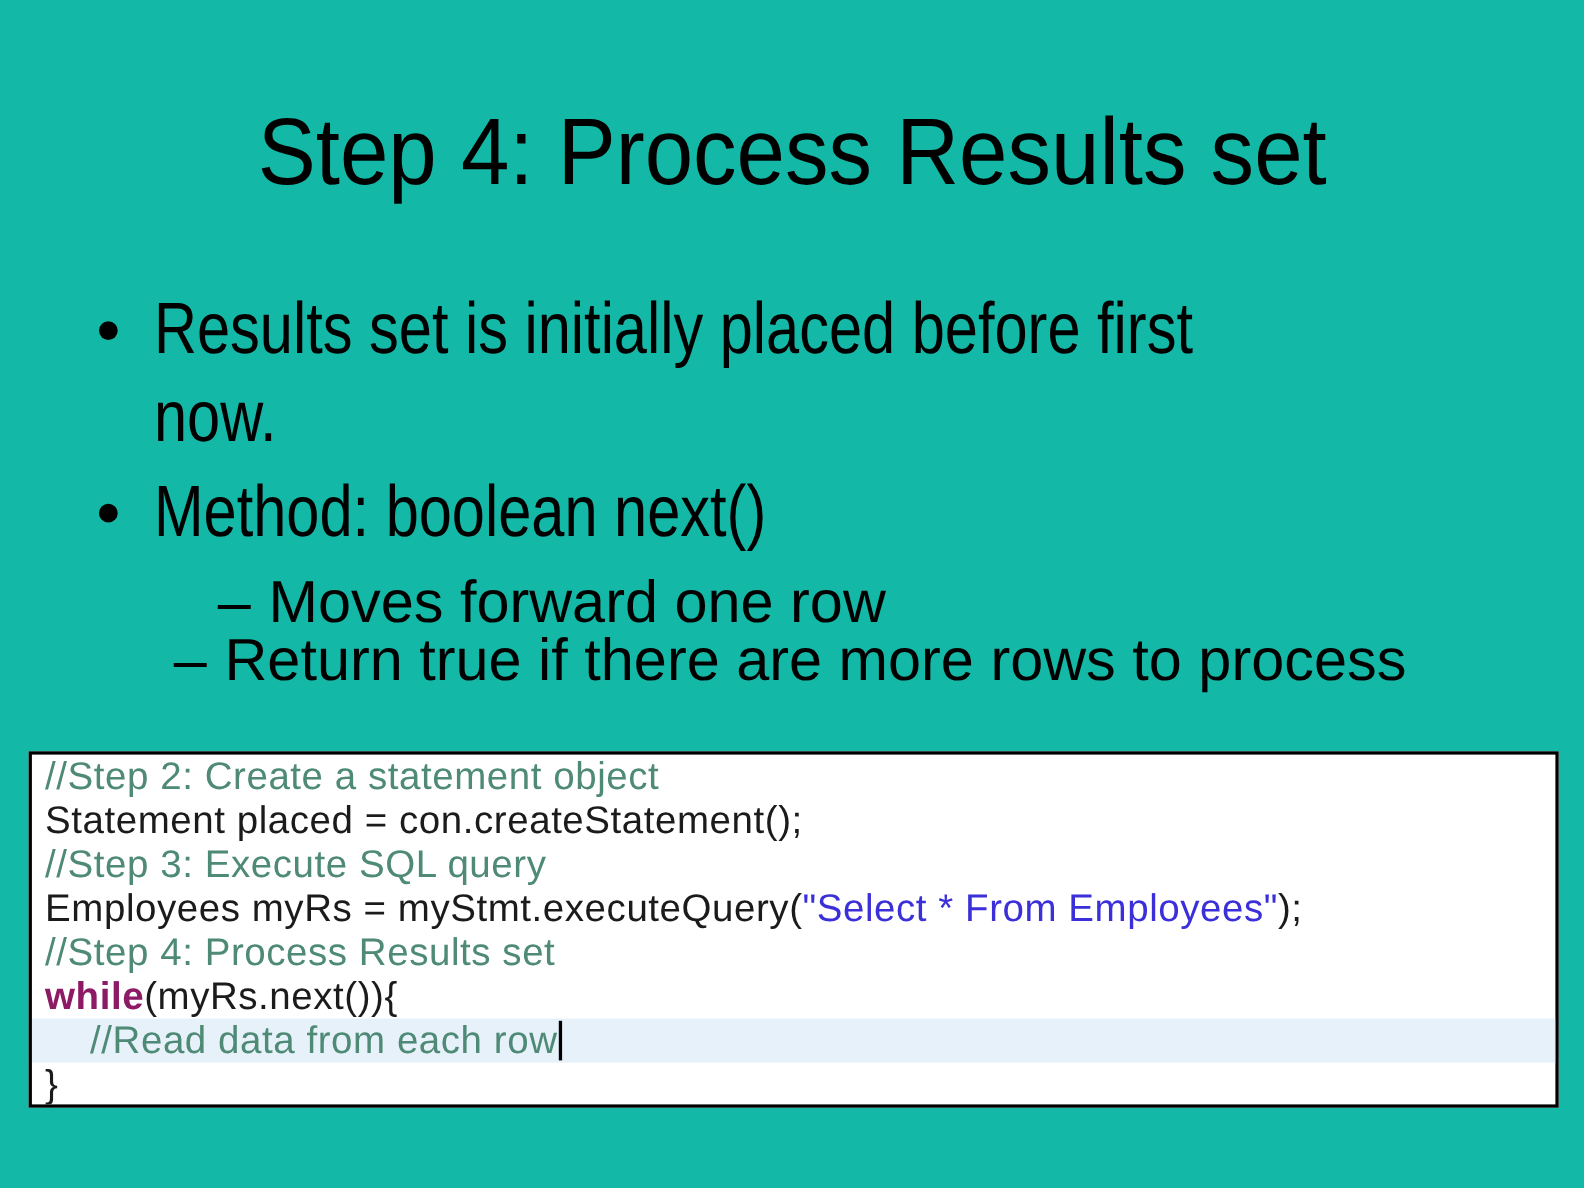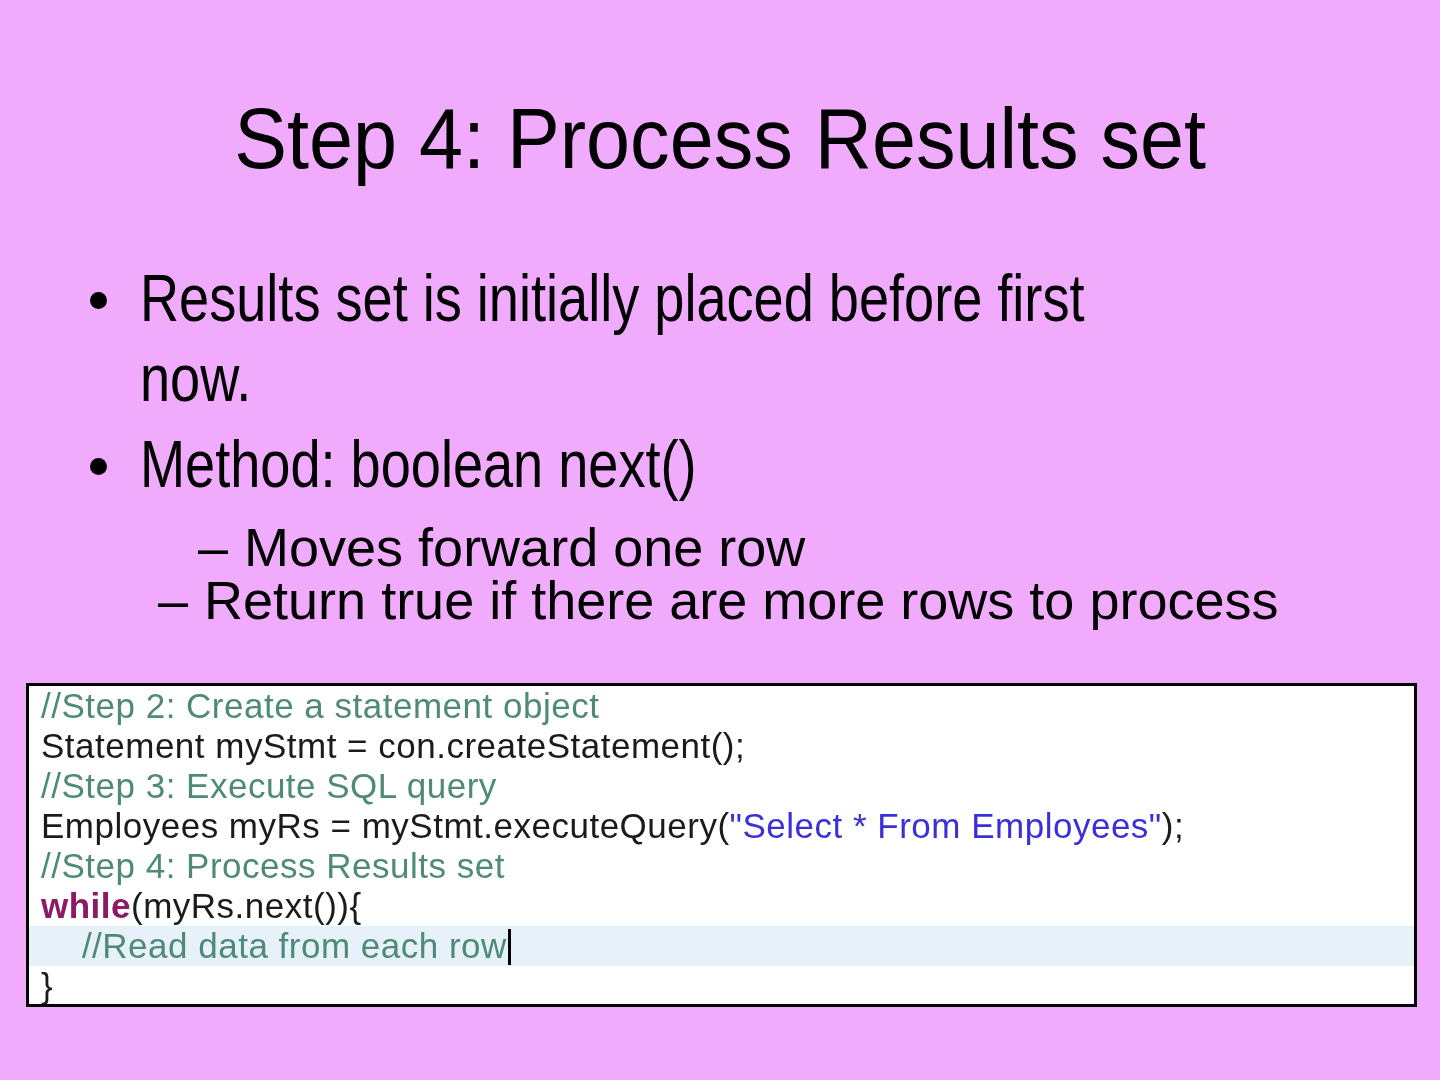--- a/index.html
+++ b/index.html
@@ -4,21 +4,21 @@
 <style>
   html, body {
     margin: 0;
     padding: 0;
     background: #ffffff;
   }
   .slide {
     position: relative;
     width: 1440px;
     height: 1080px;
-    background: #f0abfc;
+    background: #14b8a6;
     overflow: hidden;
     font-family: "Liberation Sans", sans-serif;
     color: #000000;
   }
 
   
   .title-wrap {
     position: absolute;
     left: 0;
     top: 88px;
@@ -123,21 +123,21 @@
   <div class="sub-row" style="top:512px;margin-left:40px;">
     <span class="dash">–</span><span>Moves forward one row</span>
   </div>
 
   <div class="sub-row" style="top:565px;">
     <span class="dash">–</span><span>Return true if there are more rows to process</span>
   </div>
 
   <div class="code-box">
       <div class="code-line"><span class="seg-comment">//Step 2: Create a statement object</span></div>
-      <div class="code-line"><span class="seg-plain">Statement myStmt = con.createStatement();</span></div>
+      <div class="code-line"><span class="seg-plain">Statement placed = con.createStatement();</span></div>
       <div class="code-line"><span class="seg-comment">//Step 3: Execute SQL query</span></div>
       <div class="code-line"><span class="seg-plain">Employees myRs = myStmt.executeQuery(</span><span class="seg-string">"Select * From Employees"</span><span class="seg-plain">);</span></div>
       <div class="code-line"><span class="seg-comment">//Step 4: Process Results set</span></div>
       <div class="code-line"><span class="seg-keyword">while</span><span class="seg-plain">(myRs.next()){</span></div>
       <div class="code-line highlighted"><span class="seg-comment">    //Read data from each row</span><span class="text-cursor"></span></div>
       <div class="code-line"><span class="seg-plain">}</span></div>
     </div>
 
 </div>
 

